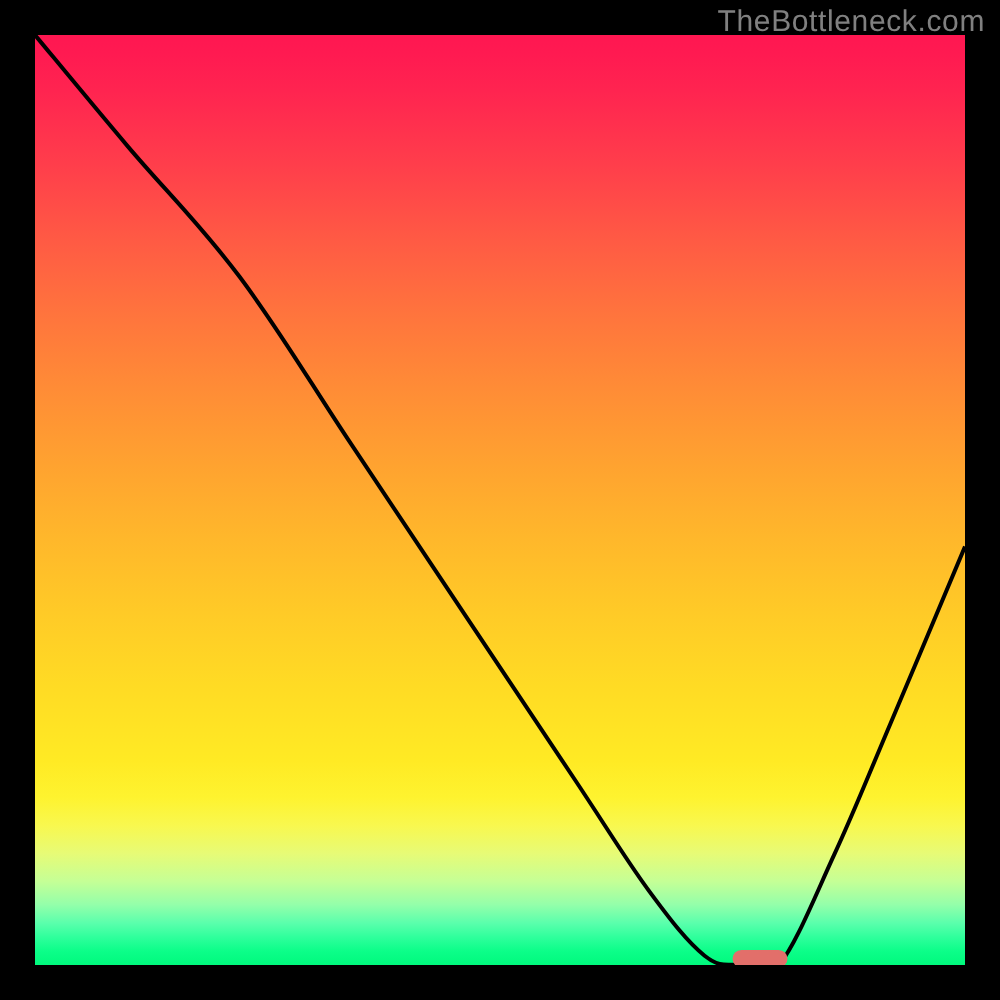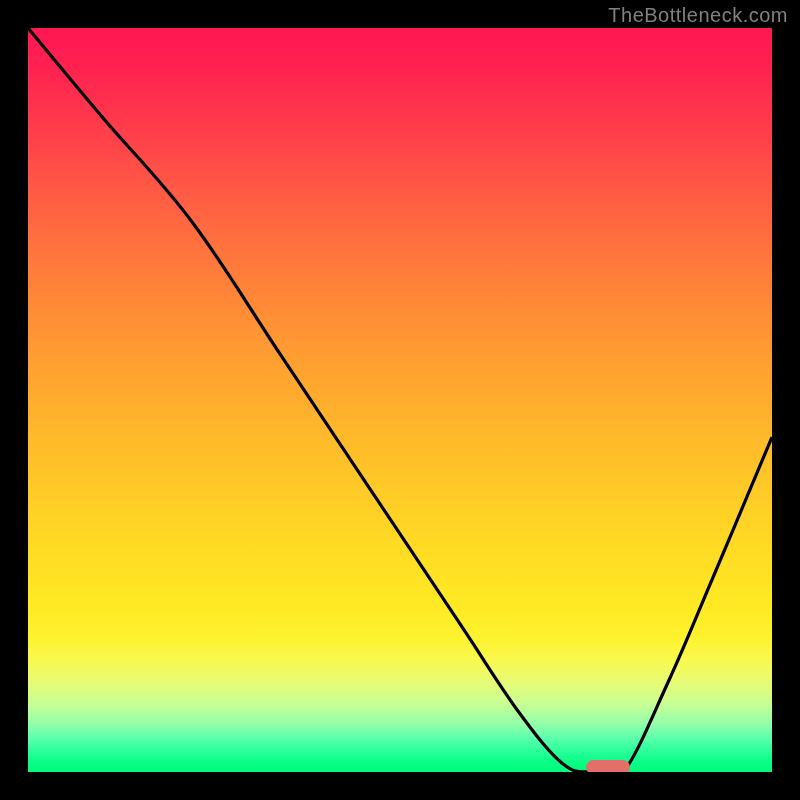--- a/index.html
+++ b/index.html
@@ -15,21 +15,21 @@
     width: 800px;
     height: 800px;
     background: #000;
   }
   .watermark {
     position: absolute;
     top: 4px;
     right: 12px;
     color: #808080;
     font-family: Arial, Helvetica, sans-serif;
-    font-size: 20px;
+    font-size: 24px;
     letter-spacing: 0.5px;
     z-index: 10;
   }
   .plot {
     position: absolute;
     left: 28px;
     top: 28px;
     width: 744px;
     height: 744px;
     box-sizing: border-box;

